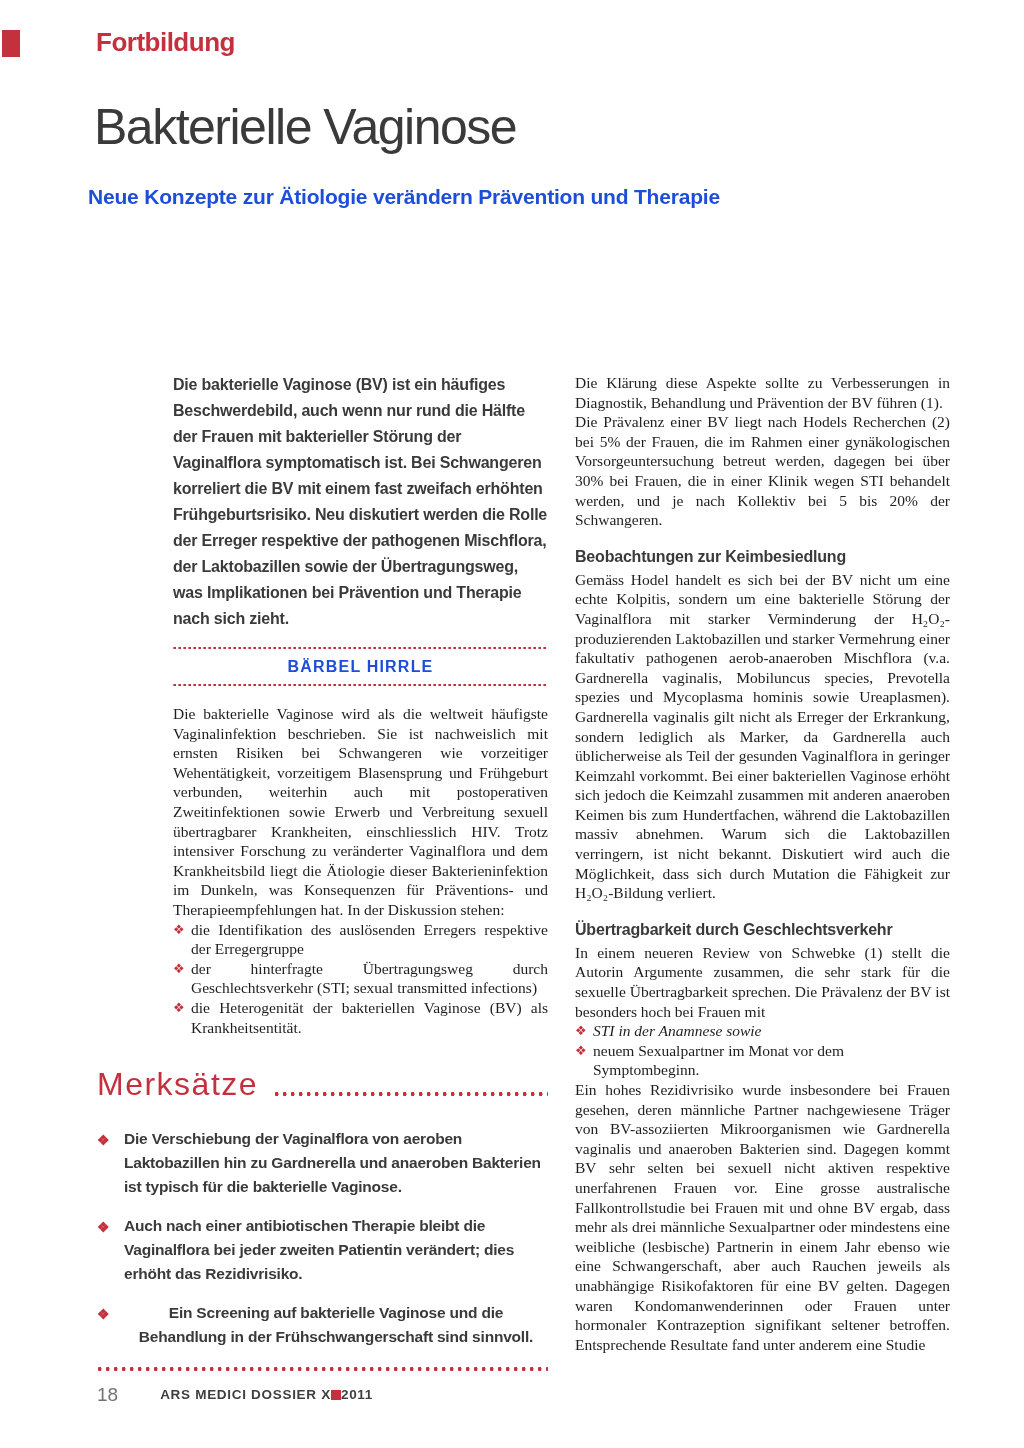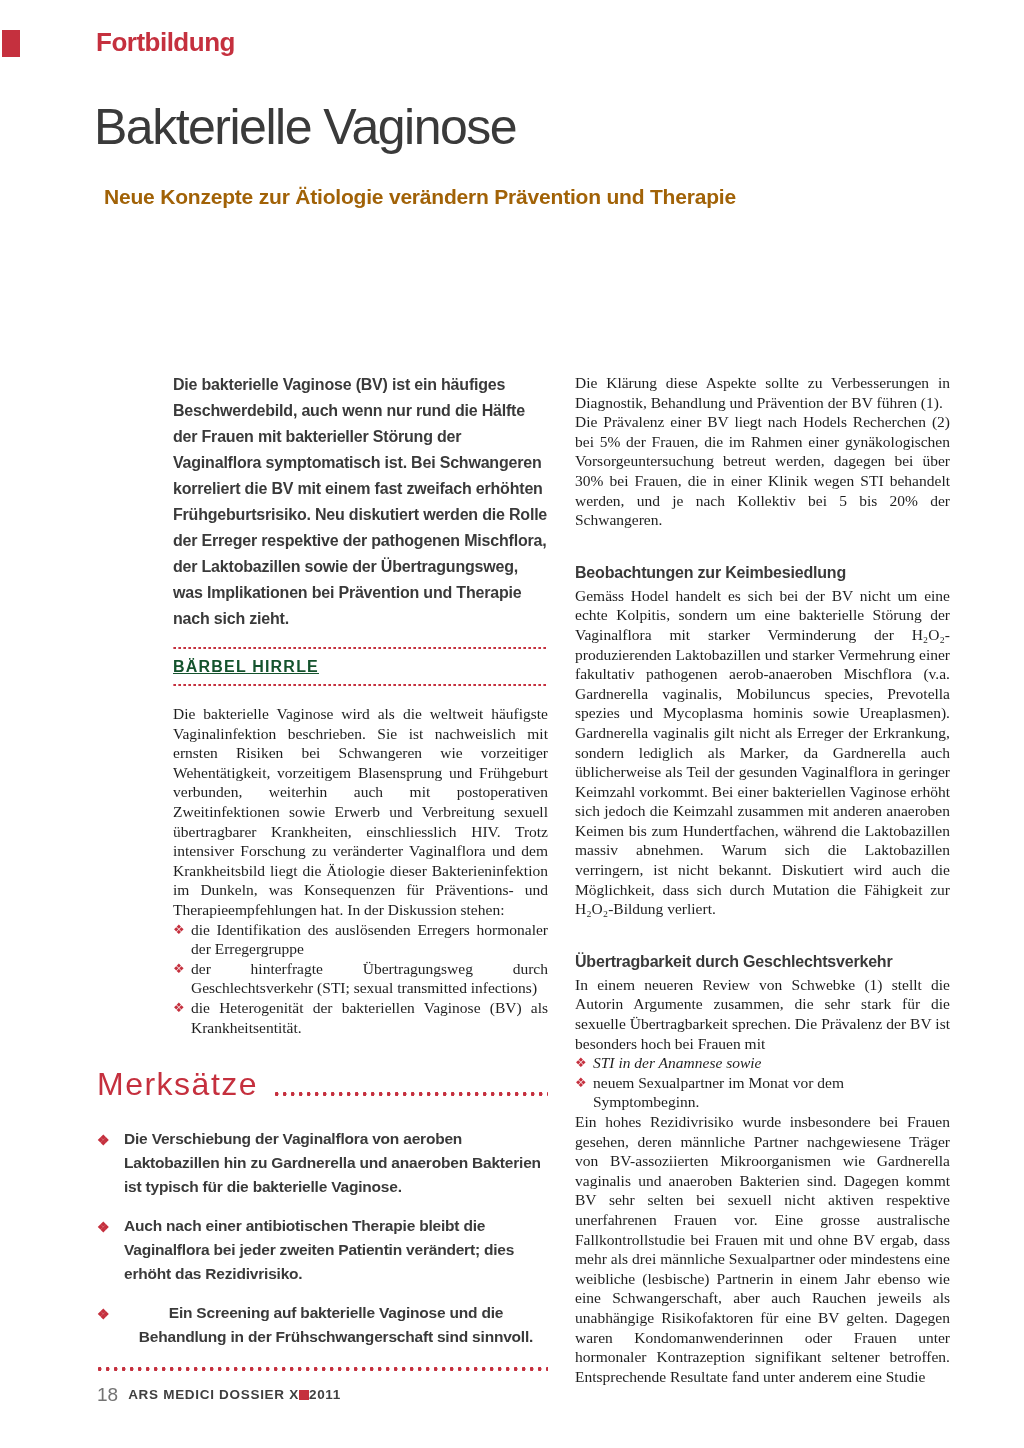--- a/index.html
+++ b/index.html
@@ -4,64 +4,64 @@
 <style>
   html,body{margin:0;padding:0;background:#fff;}
   .page{position:relative;width:1004px;height:1448px;background:#ffffff;overflow:hidden;}
 
   
   .corner-square{position:absolute;left:2px;top:30px;width:18px;height:27px;background:#C5303E;}
   .kicker{position:absolute;left:96px;top:29px;font:700 26px/1 "Liberation Sans",sans-serif;
           color:#C5303E;letter-spacing:-0.5px;}
   .title{position:absolute;left:94px;top:100px;font:400 50px/1.1 "Liberation Sans",sans-serif;
          color:#3A3A3A;letter-spacing:-1.5px;}
-  .subtitle{position:absolute;left:104px;top:184px;font:700 21px/1.25 "Liberation Sans",sans-serif;
-            color:#a16207;letter-spacing:-0.2px;}
+  .subtitle{position:absolute;left:88px;top:184px;font:700 21px/1.25 "Liberation Sans",sans-serif;
+            color:#1d4ed8;letter-spacing:-0.2px;}
 
   
   .left-col{position:absolute;left:173px;top:372px;width:375px;}
   .right-col{position:absolute;left:575px;top:373px;width:375px;}
 
   .intro{font:700 16px/26px "Liberation Sans",sans-serif;color:#3A3A3A;letter-spacing:-0.2px;}
 
   .dots-fine{height:4px;background-image:radial-gradient(circle at 1.6px 2px,#C5303E 1.1px,transparent 1.4px);
              background-size:5px 4px;background-repeat:repeat-x;}
   .author-block{margin-top:14px;}
-  .author-name{text-align:left;font:700 16px/1 "Liberation Sans",sans-serif;color:#14532d;
-               letter-spacing:1.2px;padding:9px 0 8px 0;text-decoration:underline;}
+  .author-name{text-align:center;font:700 16px/1 "Liberation Sans",sans-serif;color:#1d4ed8;
+               letter-spacing:1.2px;padding:9px 0 8px 0;}
 
   .body-serif{font:400 15.5px/19.6px "Liberation Serif",serif;color:#1E1E1E;text-align:justify;}
   .left-col .body-serif{margin-top:17px;}
   .right-col p{margin:0;}
 
   .bullet-row{display:flex;}
   .bullet-glyph{color:#C5303E;flex:0 0 18px;font-size:13px;line-height:inherit;}
   .bullet-text{flex:1;text-align:justify;}
 
   .sec-heading{font:700 16px/20px "Liberation Sans",sans-serif;color:#3A3A3A;
-               letter-spacing:-0.2px;margin:33px 0 3px 0;}
+               letter-spacing:-0.2px;margin:17px 0 3px 0;}
   .para-gap{margin-top:19px;}
 
   
   .merk{position:absolute;left:97px;top:1068px;width:451px;}
   .merk-head-row{display:flex;align-items:flex-end;gap:16px;}
   .merk-heading{font:400 32px/1 "Liberation Sans",sans-serif;color:#C5303E;letter-spacing:1.5px;}
   .dots-coarse{height:6px;background-image:radial-gradient(circle at 2.6px 3px,#C5303E 1.8px,transparent 2.1px);
                background-size:8px 6px;background-repeat:repeat-x;}
   .merk-head-row .dots-coarse{flex:1;margin-bottom:3px;}
   .merk-items{margin-top:27px;}
   .merk-item{display:flex;font:700 15.5px/24px "Liberation Sans",sans-serif;color:#3A3A3A;
              letter-spacing:-0.2px;margin-bottom:15px;}
   .merk-item .bullet-glyph{flex:0 0 27px;font-size:14px;padding-top:1px;}
   .merk-bottom{margin-top:17px;}
 
   
   .footer{position:absolute;left:97px;top:1385px;display:flex;align-items:center;}
   .page-num{font:400 19px/1 "Liberation Sans",sans-serif;color:#737373;}
-  .journal{margin-left:10px;display:flex;align-items:center;gap:0;
+  .journal{margin-left:42px;display:flex;align-items:center;gap:0;
            font:700 13.5px/1 "Liberation Sans",sans-serif;color:#3F3F3F;letter-spacing:0.7px;}
   .mini-square{width:10px;height:10px;background:#C5303E;display:inline-block;}
 </style>
 </head>
 <body>
 
 <div class="page">
 
   <div class="corner-square"></div>
   <div class="kicker">Fortbildung</div>
@@ -74,21 +74,21 @@
     <div class="author-block">
       <div class="dots-fine"></div>
       <div class="author-name">BÄRBEL HIRRLE</div>
       <div class="dots-fine"></div>
     </div>
 
     <div class="body-serif">
       <p style="margin:0;">Die bakterielle Vaginose wird als die weltweit häufigste Vaginalinfektion beschrieben. Sie ist nachweislich mit ernsten Risiken bei Schwangeren wie vorzeitiger Wehentätigkeit, vorzeitigem Blasensprung und Frühgeburt verbunden, weiterhin auch mit postoperativen Zweitinfektionen sowie Erwerb und Verbreitung sexuell übertragbarer Krankheiten, einschliesslich HIV. Trotz intensiver Forschung zu veränderter Vaginalflora und dem Krankheitsbild liegt die Ätiologie dieser Bakterieninfektion im Dunkeln, was Konsequenzen für Präventions- und Therapieempfehlungen hat. In der Diskussion stehen:</p>
       <div class="bullet-row">
         <span class="bullet-glyph">❖</span>
-        <span class="bullet-text">die Identifikation des auslösenden Erregers hormonaler der Erregergruppe</span>
+        <span class="bullet-text">die Identifikation des auslösenden Erregers respektive der Erregergruppe</span>
       </div>
       <div class="bullet-row">
         <span class="bullet-glyph">❖</span>
         <span class="bullet-text">der hinterfragte Übertragungsweg durch Geschlechtsverkehr (STI; sexual transmitted infections)</span>
       </div>
       <div class="bullet-row">
         <span class="bullet-glyph">❖</span>
         <span class="bullet-text">die Heterogenität der bakteriellen Vaginose (BV) als Krankheitsentität.</span>
       </div>
     </div>

